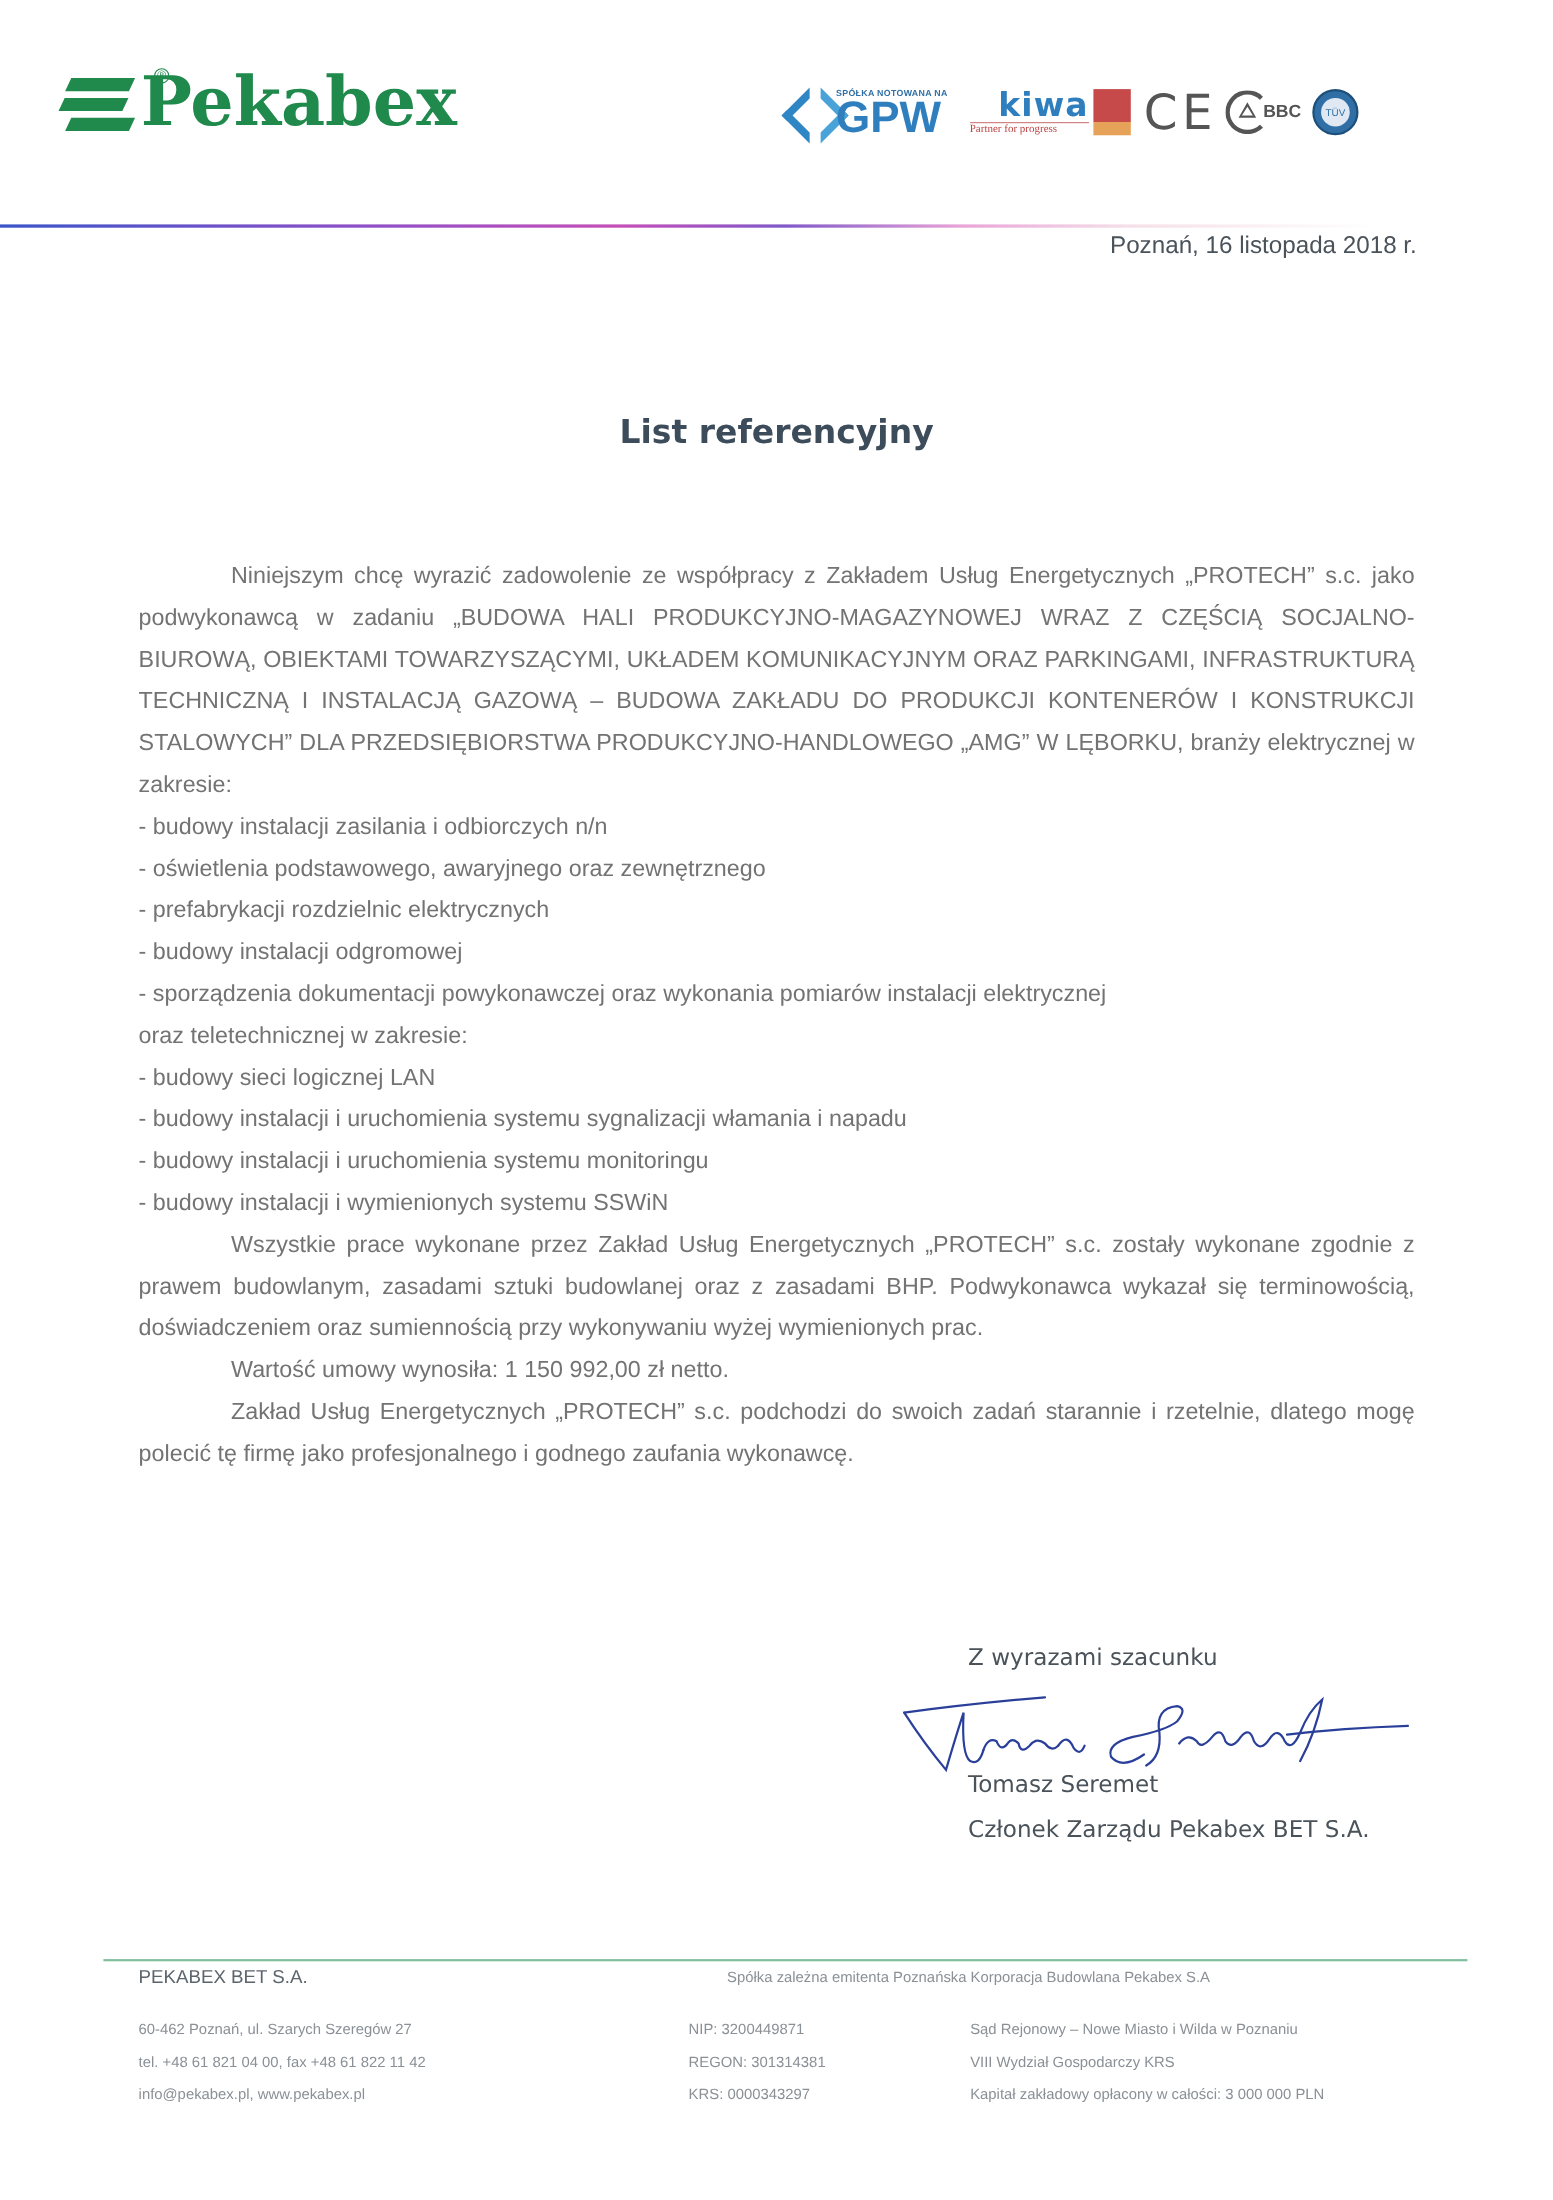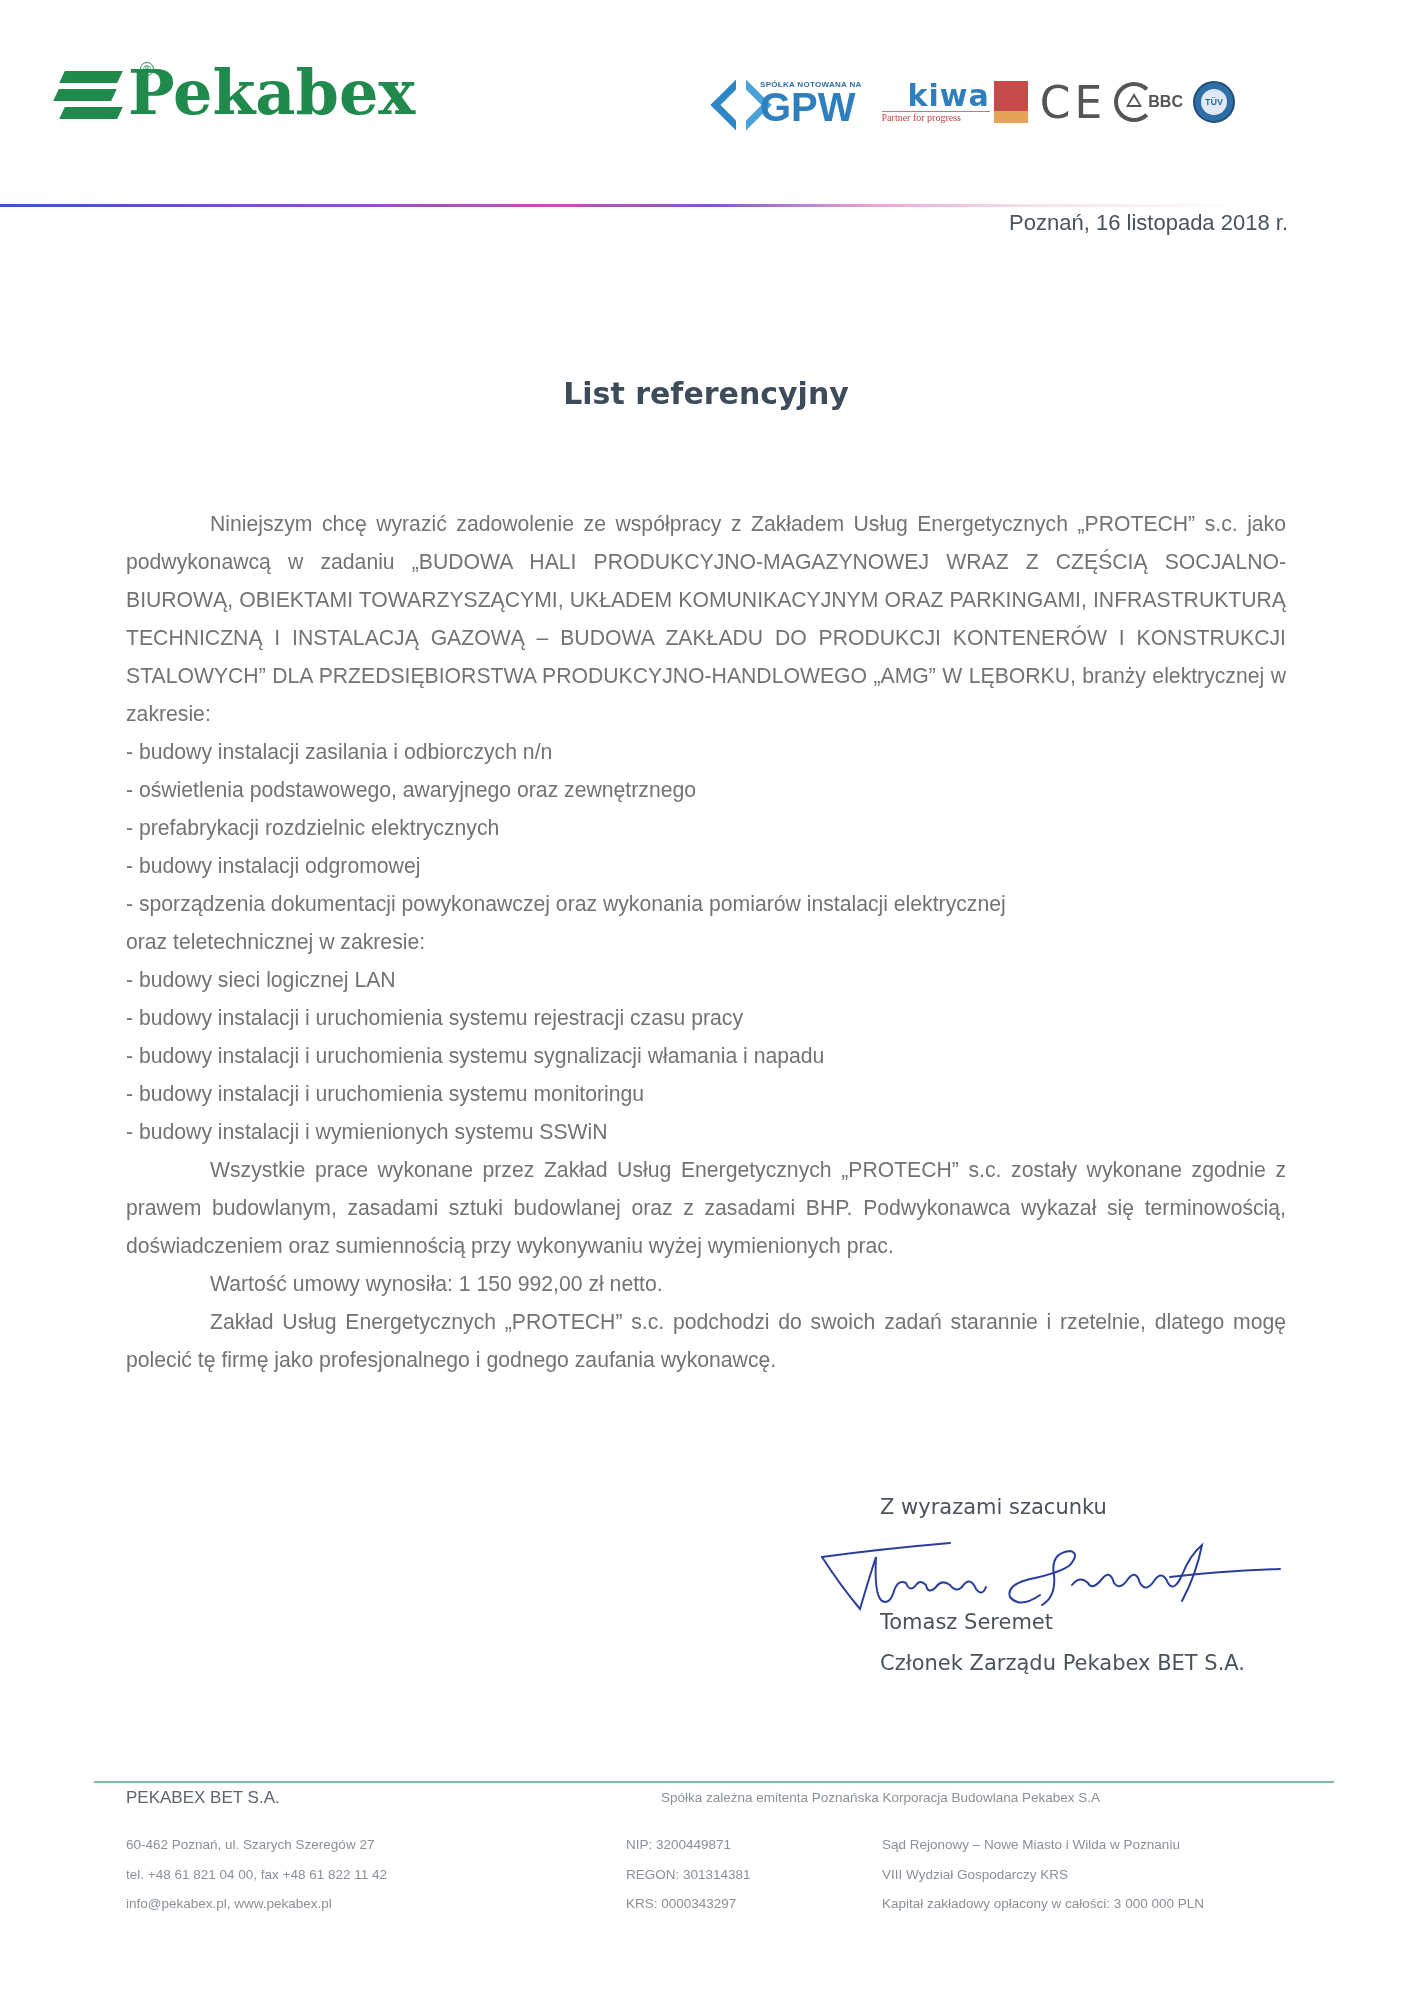--- a/index.html
+++ b/index.html
@@ -28,21 +28,21 @@
   .kiwa { margin-left: 20px; position: relative; }
   .kiwa-big { font-family: "DejaVu Sans", sans-serif; font-weight: bold; font-size: 30px; color: #2f7fbf; line-height: 30px; letter-spacing: 1px; border-bottom: 1px solid #c77; padding-left: 26px; }
   .kiwa-small { font-family: "Liberation Serif", serif; font-size: 10px; color: #b44; padding-left: 0px; }
   .kiwa-box { width: 34px; height: 42px; margin-left: 4px; background: linear-gradient(#c74a4a 0 72%, #e7a25a 72% 100%); }
   .ce { font-family: "DejaVu Sans", sans-serif; font-size: 44px; color: #555; margin-left: 12px; letter-spacing: 4px; }
   .bbc { display: flex; align-items: center; margin-left: 8px; }
   .bbc-c { width: 32px; height: 32px; border: 4px solid #555; border-radius: 50%; border-right-color: transparent; position: relative; }
   .bbc-tri { position: absolute; left: 8px; top: 7px; width: 0; height: 0; border-left: 8px solid transparent; border-right: 8px solid transparent; border-bottom: 14px solid #555; }
   .bbc-tri::after { content: ""; position: absolute; left: -5px; top: 4px; border-left: 5px solid transparent; border-right: 5px solid transparent; border-bottom: 8px solid #fff; }
   .bbc-t { font-size: 16px; font-weight: bold; color: #555; margin-left: -6px; }
-  .tuv { margin-left: 10px; width: 38px; height: 38px; border-radius: 50%; background: #2f6fa5; color: #fff; font-size: 11px; font-weight: bold; display: flex; align-items: center; justify-content: center; border: 2px solid #1e4f7a; }
+  .tuv { margin-left: 10px; width: 38px; height: 38px; border-radius: 50%; background: #2f6fa5; color: #fff; font-size: 11px; font-weight: normal; display: flex; align-items: center; justify-content: center; border: 2px solid #1e4f7a; }
   .tuv span { background: #dfe8f3; color: #2f6fa5; border-radius: 50%; width: 26px; height: 26px; display: flex; align-items: center; justify-content: center; font-size: 9px; }
 
   .header-rule { left: 0px; top: 204px; width: 1250px; height: 3px; background: linear-gradient(90deg, #3a55c8 0%, #8a4fc8 25%, #c54fb8 45%, #8058c8 57%, #e9a4d8 70%, #f5dfe8 82%, rgba(255,255,255,0) 100%); }
 
   .date { right: 124px; top: 210px; font-size: 22px; color: #4a525a; font-family: "Liberation Sans", sans-serif; }
 
   .title { left: 0; width: 1412px; text-align: center; top: 376px; font-weight: bold; font-size: 30px; color: #3d4c5a; font-family: "DejaVu Sans", sans-serif; }
 
   .body { left: 126px; top: 505px; width: 1160px; font-family: "Liberation Sans", sans-serif; font-size: 21.2px; line-height: 38px; color: #737373; }
   .body p { margin: 0; text-align: justify; }
@@ -112,21 +112,20 @@
 
 <div class="abs body">
   <p class="indent">Niniejszym chcę wyrazić zadowolenie ze współpracy z Zakładem Usług Energetycznych „PROTECH” s.c. jako podwykonawcą w zadaniu „BUDOWA HALI PRODUKCYJNO-MAGAZYNOWEJ  WRAZ Z CZĘŚCIĄ SOCJALNO-BIUROWĄ, OBIEKTAMI TOWARZYSZĄCYMI, UKŁADEM KOMUNIKACYJNYM ORAZ PARKINGAMI, INFRASTRUKTURĄ TECHNICZNĄ I INSTALACJĄ GAZOWĄ – BUDOWA ZAKŁADU DO PRODUKCJI KONTENERÓW I KONSTRUKCJI STALOWYCH” DLA PRZEDSIĘBIORSTWA PRODUKCYJNO-HANDLOWEGO „AMG” W LĘBORKU, branży elektrycznej w zakresie:</p>
   <div class="list-item">- budowy instalacji zasilania i odbiorczych n/n</div>
   <div class="list-item">- oświetlenia podstawowego, awaryjnego oraz zewnętrznego</div>
   <div class="list-item">- prefabrykacji rozdzielnic elektrycznych</div>
   <div class="list-item">- budowy instalacji odgromowej</div>
   <div class="list-item">- sporządzenia dokumentacji powykonawczej oraz wykonania pomiarów instalacji elektrycznej</div>
   <div class="list-item">oraz teletechnicznej w zakresie:</div>
   <div class="list-item">- budowy sieci logicznej LAN</div>
-  <div class="list-item">- budowy instalacji i uruchomienia systemu rejestracji czasu pracy</div>
   <div class="list-item">- budowy instalacji i uruchomienia systemu sygnalizacji włamania i napadu</div>
   <div class="list-item">- budowy instalacji i uruchomienia systemu monitoringu</div>
   <div class="list-item">- budowy instalacji i wymienionych systemu SSWiN</div>
   <p class="indent">Wszystkie prace wykonane przez Zakład Usług Energetycznych „PROTECH” s.c. zostały wykonane zgodnie z prawem budowlanym, zasadami sztuki budowlanej oraz z zasadami BHP. Podwykonawca wykazał się terminowością, doświadczeniem oraz sumiennością przy wykonywaniu wyżej wymienionych prac.</p>
   <p class="indent">Wartość umowy wynosiła: 1 150 992,00 zł netto.</p>
   <p class="indent">Zakład Usług Energetycznych „PROTECH” s.c. podchodzi do swoich zadań starannie i rzetelnie, dlatego mogę polecić tę firmę jako profesjonalnego i godnego zaufania wykonawcę.</p>
 </div>
 
 <div class="abs sig">Z wyrazami szacunku</div>
 <svg class="signature-svg" width="480" height="90" viewBox="0 0 480 90">

